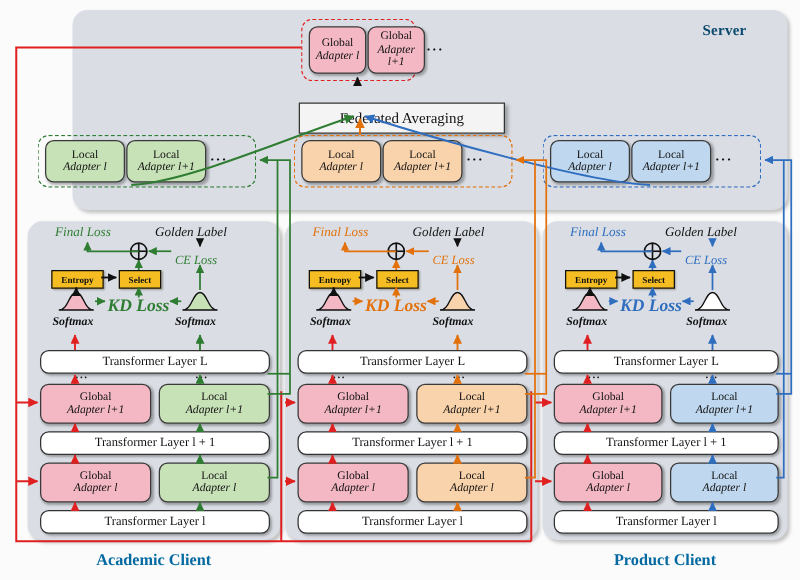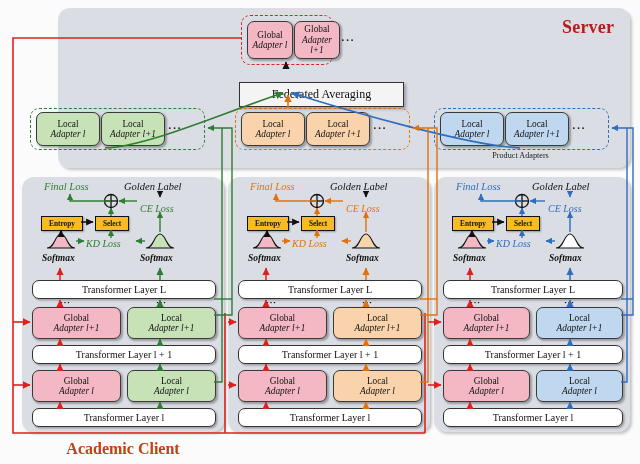--- a/index.html
+++ b/index.html
@@ -1,20 +1,20 @@
 <!DOCTYPE html>
 <html><head>
 <meta charset="utf-8">
 <style>
   html,body{margin:0;padding:0;}
   body{width:640px;height:464px;background:#fff;font-family:"Liberation Serif",serif;overflow:hidden;}
   #root{position:relative;width:640px;height:464px;background:#fbfbfc;}
 
   .panel{position:absolute;background:#dadee4;border-radius:12px;box-shadow:2px 2px 3px rgba(0,0,0,.22);}
-  .panel-title{position:absolute;font-weight:bold;font-size:18px;color:#b91c1c;letter-spacing:.2px;}
+  .panel-title{position:absolute;font-weight:bold;font-size:12px;color:#0c4a6e;letter-spacing:.2px;}
 
   .group{position:absolute;border-radius:9px;background:transparent;}
   .group-label{position:absolute;font-size:8.2px;color:#1a1a1a;text-align:center;white-space:nowrap;}
 
   .adp{position:absolute;border-radius:7px;border:1.4px solid #3a3a3a;
        box-shadow:1.5px 1.5px 2px rgba(0,0,0,.3);
        display:flex;flex-direction:column;align-items:center;justify-content:center;
        font-size:9.3px;line-height:1.12;color:#111;text-align:center;}
   .tl{position:absolute;background:#fff;border:1.4px solid #333;border-radius:7px;
       box-shadow:1.5px 1.5px 2px rgba(0,0,0,.3);
@@ -23,30 +23,30 @@
       box-shadow:2px 2px 3px rgba(0,0,0,.3);
       display:flex;align-items:center;justify-content:center;font-size:12px;color:#111;}
 
   .dots{position:absolute;font-size:11px;font-weight:bold;color:#111;letter-spacing:1px;}
   .smalldots{position:absolute;font-size:9px;font-weight:bold;color:#111;letter-spacing:.5px;}
 
   .lbl{position:absolute;font-style:italic;white-space:nowrap;}
   .lbl-loss{font-size:10.5px;}
   .lbl-golden{font-size:10.5px;color:#111;font-style:italic;}
   .lbl-soft{font-size:9.5px;color:#111;font-weight:bold;text-align:right;}
-  .lbl-kd{font-size:10px;}
+  .lbl-kd{font-size:14px;font-weight:bold;}
   .lbl-ce{font-size:10px;text-align:center;}
 
   .chip{position:absolute;background:#f5bd22;border:1.3px solid #111;
         display:flex;align-items:center;justify-content:center;
         font-size:7.3px;font-weight:bold;color:#111;font-style:normal;
         box-shadow:1px 1px 1.5px rgba(0,0,0,.3);}
 
   svg.ov{position:absolute;left:0;top:0;width:640px;height:464px;pointer-events:none;}
-  .clientname{position:absolute;font-weight:bold;font-size:16px;color:#c2410c;text-align:center;}
+  .clientname{position:absolute;font-weight:bold;font-size:13px;color:#0369a1;text-align:center;}
 </style>
 </head>
 <body>
 
 <div id="root">
 
   <div class="panel" style="left:58px;top:8px;width:572px;height:160px;">
   </div>
   <div class="panel-title" style="left:562px;top:17px;">Server</div>
 
@@ -90,21 +90,20 @@
   <div class="group" style="left:434px;top:108px;width:173px;height:40px;border:1.8px dashed #2f6dbf;"></div>
   <div class="adp" style="left:440px;top:112px;width:62px;height:32px;background:#bfd8ef;">
     <span>Local</span>
     <span style="font-style:italic;">Adapter l</span>
   </div>
   <div class="adp" style="left:505px;top:112px;width:62px;height:32px;background:#bfd8ef;">
     <span>Local</span>
     <span style="font-style:italic;">Adapter l+1</span>
   </div>
   <div class="dots" style="left:572px;top:122px;">···</div>
-  <div class="group-label" style="left:434px;top:151px;width:173px;">Product Adapters</div>
 
   <div class="panel" style="left:22px;top:177px;width:202px;height:255px;"></div>
   <div class="lbl lbl-loss" style="left:44px;top:181px;color:#2f7d32;">Final Loss</div>
   <div class="lbl lbl-golden" style="left:124px;top:181px;">Golden Label</div>
   <div class="lbl lbl-ce" style="left:140px;top:203px;color:#2f7d32;">CE Loss</div>
   <div class="lbl lbl-kd" style="left:86px;top:238px;color:#2f7d32;">KD Loss</div>
   <div class="chip" style="left:41px;top:216px;width:40px;height:13px;">
     <span>Entropy</span>
   </div>
   <div class="chip" style="left:95px;top:216px;width:32px;height:13px;">
@@ -221,20 +220,21 @@
     <span>Global</span>
     <span style="font-style:italic;">Adapter l</span>
   </div>
   <div class="adp" style="left:536px;top:370px;width:85px;height:30px;background:#bfd8ef;">
     <span>Local</span>
     <span style="font-style:italic;">Adapter l</span>
   </div>
   <div class="tl" style="left:443px;top:408px;width:178px;height:17px;">
     <span>Transformer Layer l</span>
   </div>
+  <div class="clientname" style="left:434px;top:440px;width:196px;">Product Client</div>
 
   <svg class="ov" viewBox="0 0 640 464">
     <defs>
       <marker id="ahK" markerWidth="6" markerHeight="6" refX="4.6" refY="2.4" orient="auto">
         <path d="M0,0 L5,2.4 L0,4.8 z" fill="#111"></path>
       </marker>
       <marker id="ahR" markerWidth="6" markerHeight="6" refX="4.6" refY="2.4" orient="auto">
         <path d="M0,0 L5,2.4 L0,4.8 z" fill="#e02020"></path>
       </marker>
       <marker id="ahG" markerWidth="6" markerHeight="6" refX="4.6" refY="2.4" orient="auto">

